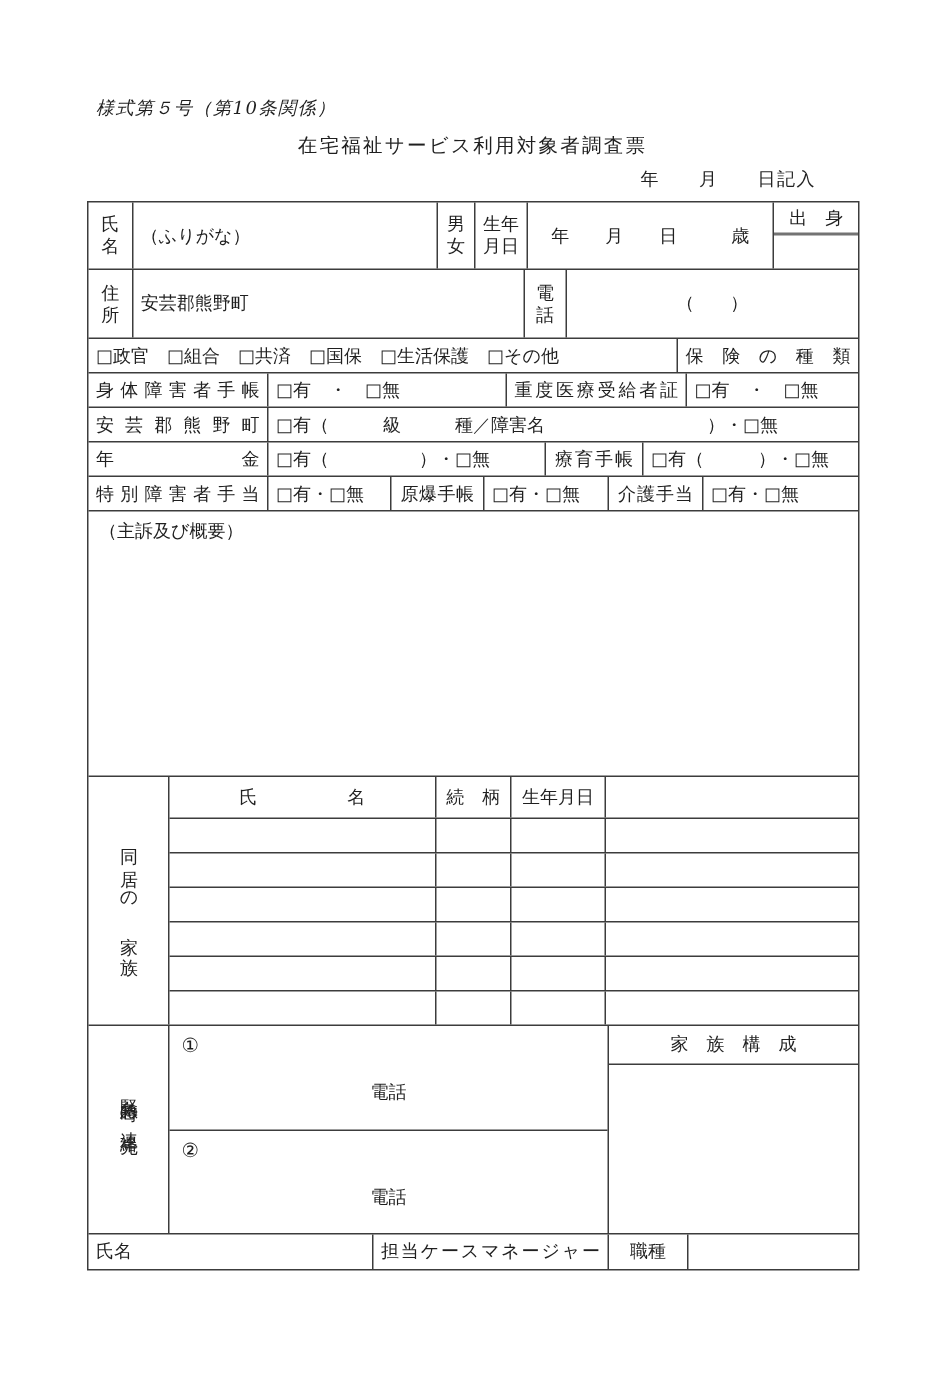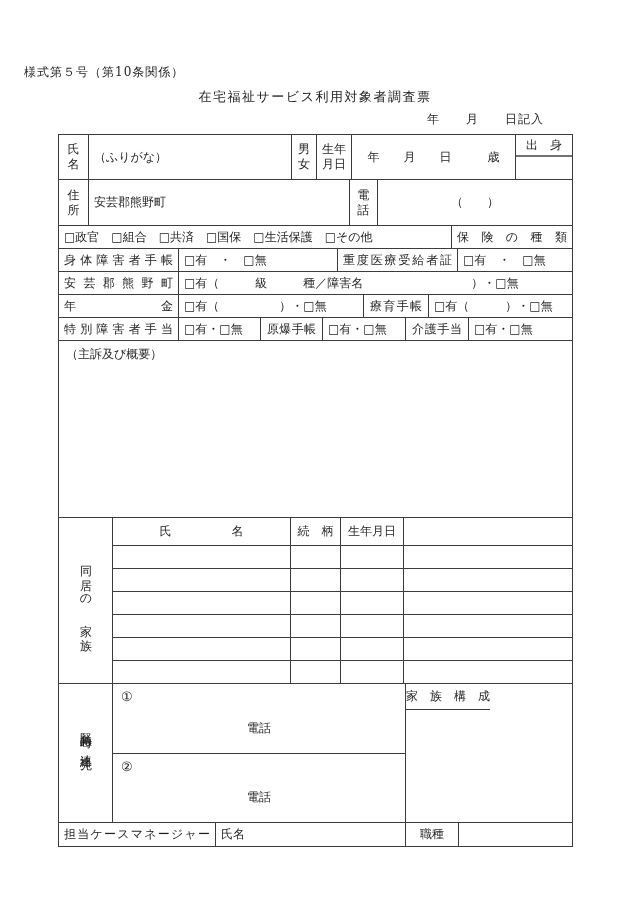--- a/index.html
+++ b/index.html
@@ -1,21 +1,21 @@
 <!DOCTYPE html>
 <html><head>
 <meta charset="utf-8">
 <style>
   * { margin:0; padding:0; box-sizing:border-box; }
   html,body { width:630px; height:915px; background:#ffffff; color:#1f1f1f;
     font-family:"DejaVu Serif","Liberation Serif",serif; font-size:12px; }
   .page { position:relative; width:630px; height:915px; overflow:hidden; }
 
   .hdr { padding-top:64px; }
-  .form-no { margin-left:24px; letter-spacing:1px; }
+  .form-no { margin-left:64px; letter-spacing:1px;font-style:italic; }
   .doc-title { text-align:center; margin-top:7px; font-size:13px; letter-spacing:1.5px; }
   .date-line { text-align:right; margin-top:5px; margin-right:86px; letter-spacing:1px; }
 
   .ft { margin:6px 0 0 58px; width:515px; border:1px solid #3c3c3c; }
   .tr { display:flex; border-bottom:1px solid #3c3c3c; }
   .tr:last-child { border-bottom:none; }
   .td { border-right:1px solid #3c3c3c; display:flex; align-items:center; overflow:hidden; }
   .td:last-child { border-right:none; }
 
   .v2 { justify-content:center; text-align:center; white-space:pre-line; line-height:15px; }
@@ -56,21 +56,21 @@
   .fc-birth { width:63px; border-right:1px solid #3c3c3c; display:flex;
     align-items:center; justify-content:center; }
   .fc-note { flex:1; display:flex; align-items:center; justify-content:center; }
 
   .r-emergency { height:139px; }
   .em-mid { width:293px; border-right:1px solid #3c3c3c; display:flex; flex-direction:column; }
   .em-cell { flex:1; display:flex; flex-direction:column; }
   .em-cell.first { border-bottom:1px solid #3c3c3c; }
   .em-num { padding:5px 0 0 8px; font-size:13px; }
   .em-tel { flex:1; display:flex; align-items:center; justify-content:center;text-align:right; }
-  .em-right { flex:1; display:flex; flex-direction:row; }
+  .em-right { flex:1; display:flex; flex-direction:column; }
   .em-right-head { height:26px; border-bottom:1px solid #3c3c3c; display:flex;
     align-items:center; justify-content:center; }
   .em-right-body { flex:1; }
 
   .r-manager { height:23px; }
   .c-mgr { width:157px; } .c-mgrname { width:190px; } .c-job { width:53px; }
   .c-jobval { flex:1; }
 </style>
 </head>
 <body>
@@ -227,22 +227,22 @@
           <div class="em-tel">電話</div>
         </div>
       </div>
       <div class="em-right">
         <div class="em-right-head">家　族　構　成</div>
         <div class="em-right-body"></div>
       </div>
     </div>
 
     <div class="tr r-manager">
+      <div class="td pl c-mgrname">氏名</div>
       <div class="td c-mgr">
           <span class="jlabel" style="width:100%">担当ケースマネージャー</span>
         </div>
-      <div class="td pl c-mgrname">氏名</div>
       <div class="td center c-job">職種</div>
       <div class="td c-jobval"></div>
     </div>
 
   </div>
 </div>
 
 </body></html>

